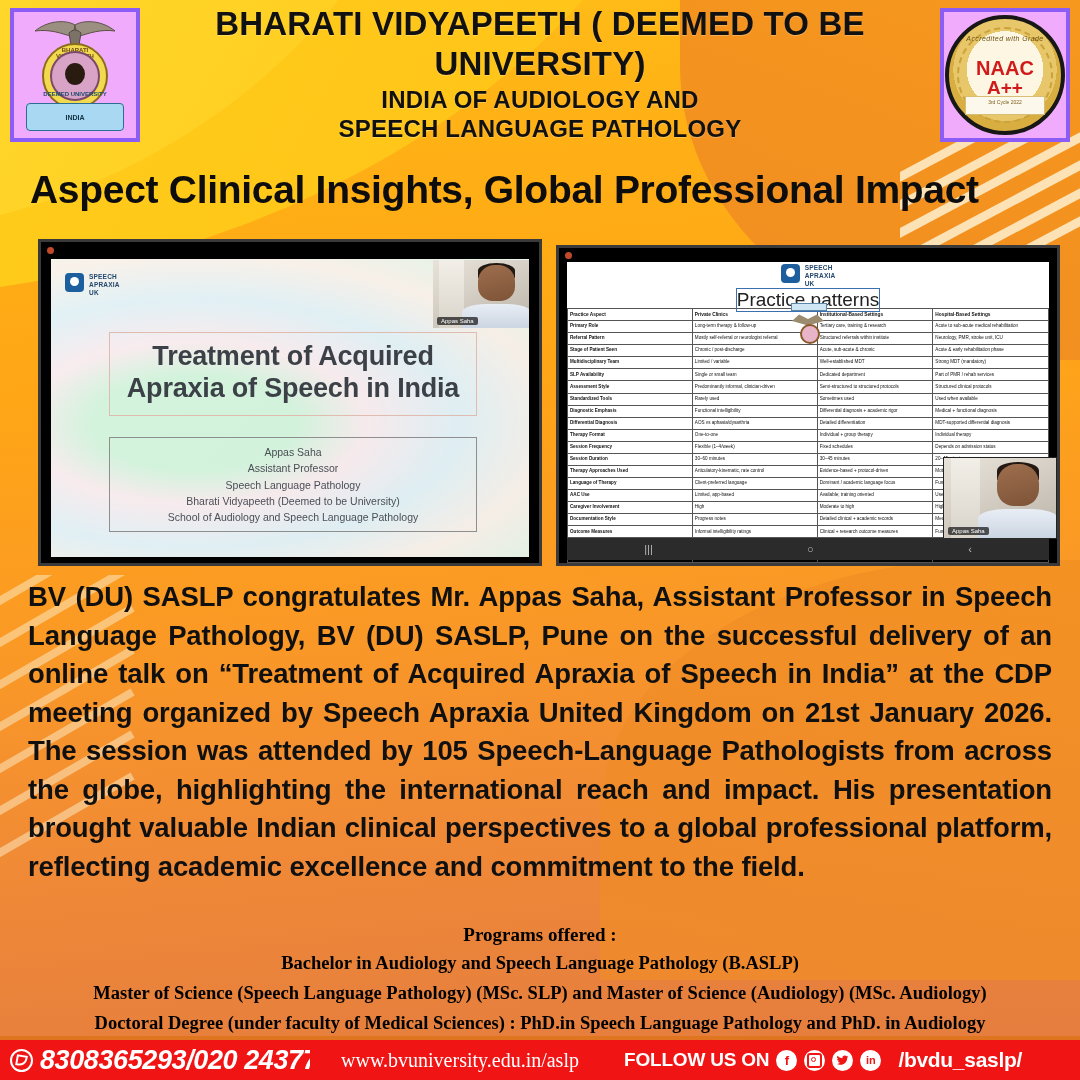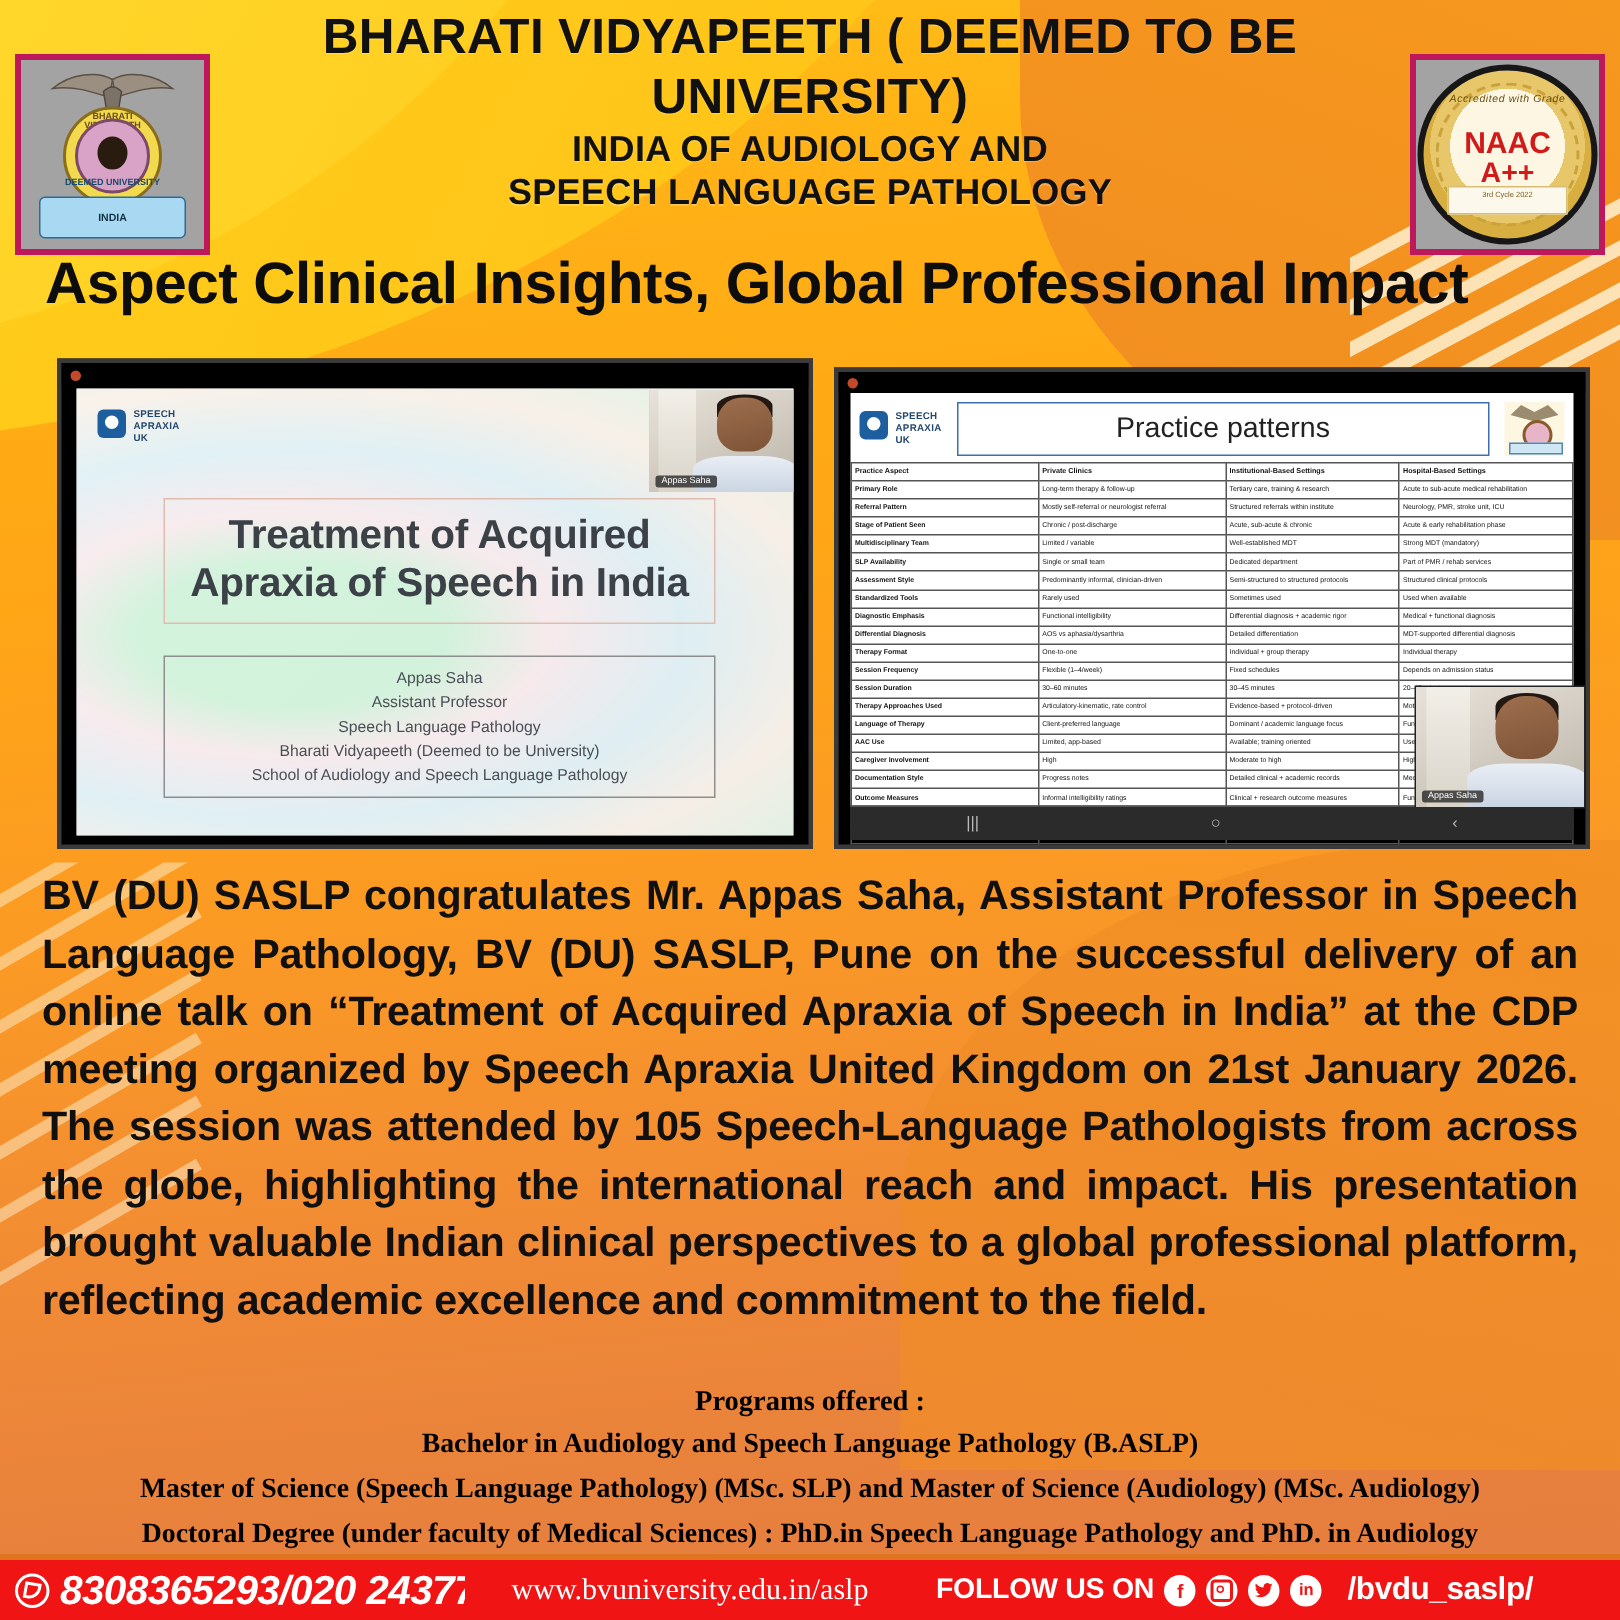--- a/index.html
+++ b/index.html
@@ -23,22 +23,22 @@
     background:linear-gradient(200deg,#f39121,#ef8a2c);opacity:.85;}
   .stripes-right{position:absolute;right:0;top:120px;width:180px;height:150px;overflow:hidden;}
   .stripes-right i{position:absolute;display:block;height:9px;width:300px;background:#fdf0cf;opacity:.85;
     transform:rotate(-28deg);left:-40px;}
   .stripes-left{position:absolute;left:0;top:575px;width:150px;height:330px;overflow:hidden;}
   .stripes-left i{position:absolute;display:block;height:8px;width:260px;background:#fbe7c0;opacity:.55;
     transform:rotate(-30deg);left:-110px;}
 
   
   .header{position:absolute;left:0;top:0;width:1080px;height:145px;}
-  .logo-box{position:absolute;top:8px;width:122px;height:126px;background:#a3a3a3;border:4px solid #be185d;
-    display:flex;align-items:center;justify-content:center;margin-top:28px;}
+  .logo-box{position:absolute;top:8px;width:122px;height:126px;background:#f0abfc;border:4px solid #8b5cf6;
+    display:flex;align-items:center;justify-content:center;}
   .logo-left{left:10px;}
   .logo-right{right:10px;}
   .header-titles{position:absolute;left:150px;right:150px;top:4px;text-align:center;color:#111;}
   .header-titles .l{font-weight:bold;letter-spacing:.2px;line-height:1.22;
     font-family:"Liberation Sans", sans-serif;text-shadow:0 1px 0 rgba(255,255,255,.25);}
   .h1{font-size:33px;}
   .h2{font-size:24px;}
   .h3{font-size:24px;}
   .h4{font-size:22px;}
 
@@ -106,21 +106,21 @@
   .cam .hair{position:absolute;left:47%;top:5%;width:38%;height:22%;border-radius:50% 50% 0 0;background:#241812;}
   .cam .body{position:absolute;left:30%;bottom:0;width:72%;height:36%;border-radius:34% 34% 0 0;
     background:linear-gradient(180deg,#e9eef5,#cbd5e2);}
   .cam .nameplate{position:absolute;left:4px;bottom:3px;background:rgba(28,28,28,.75);color:#fff;
     font-size:6px;padding:1px 4px;border-radius:2px;white-space:nowrap;}
 
   
   .sr-top{position:absolute;left:0;top:0;right:0;height:14px;background:#000;}
   .sr-top .dot{position:absolute;left:6px;top:4px;width:7px;height:7px;border-radius:50%;background:#c24a2a;}
   .rslide{position:absolute;left:8px;top:14px;right:8px;bottom:26px;background:#fff;}
-  .rs-head{position:relative;height:44px;display:flex;align-items:center;padding:2px 6px 0;}
+  .rs-head{position:relative;height:44px;display:flex;align-items:center;padding:2px 6px 0;flex-direction:column;}
   .rs-title{flex:1;margin:0 10px;border:1.5px solid #3a6fb0;height:34px;display:flex;align-items:center;justify-content:center;
     font-size:19px;color:#222;font-family:"Liberation Sans", sans-serif;}
   .rs-seal{width:40px;height:36px;background:#fdf6e0;position:relative;}
   .rs-seal .w{position:absolute;left:4px;top:2px;width:32px;height:11px;background:#9b8b6f;
     clip-path:polygon(0 60%,22% 0,50% 42%,78% 0,100% 60%,50% 100%);}
   .rs-seal .c{position:absolute;left:12px;top:12px;width:16px;height:16px;border-radius:50%;background:#e8b4c8;border:2px solid #8a5a2a;}
   .rs-seal .r{position:absolute;left:3px;bottom:1px;width:34px;height:6px;background:#cfe6f5;border:1px solid #5a86a8;}
 
   table.pp{width:100%;border-collapse:collapse;table-layout:fixed;font-size:4.6px;color:#111;
     font-family:"Liberation Sans", sans-serif;}

